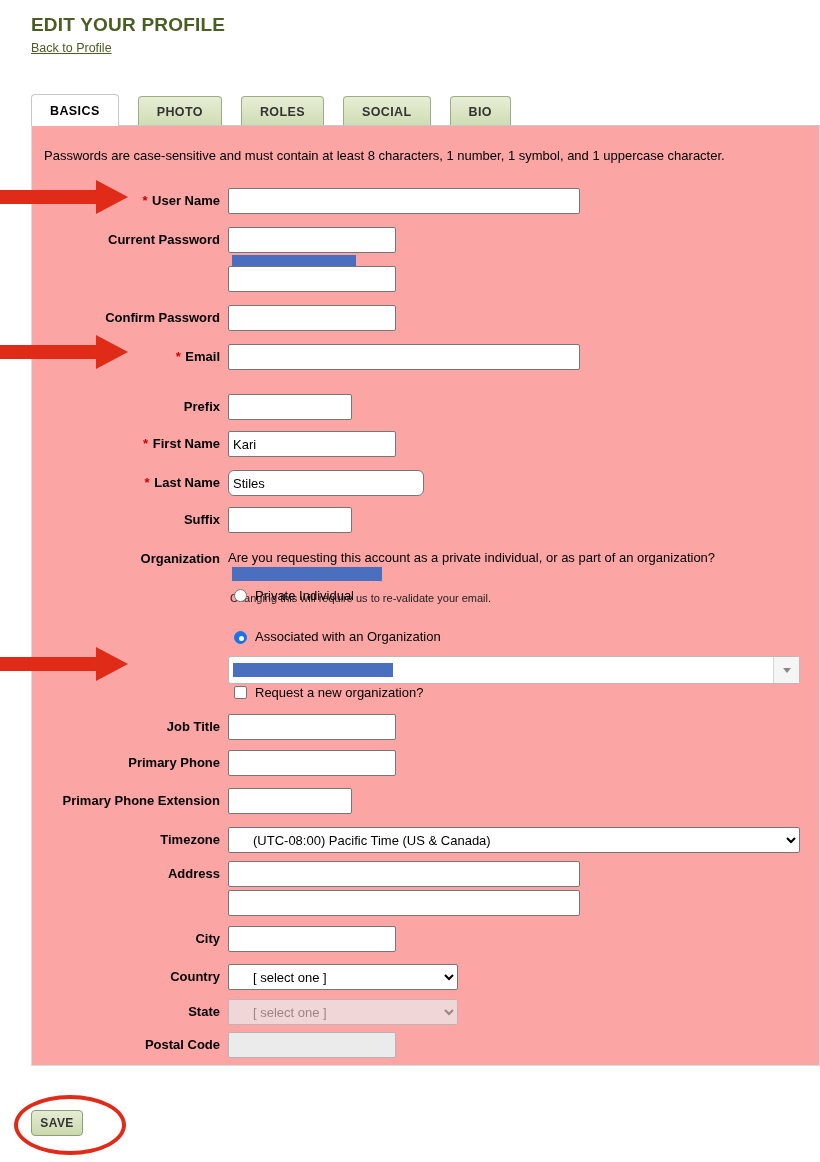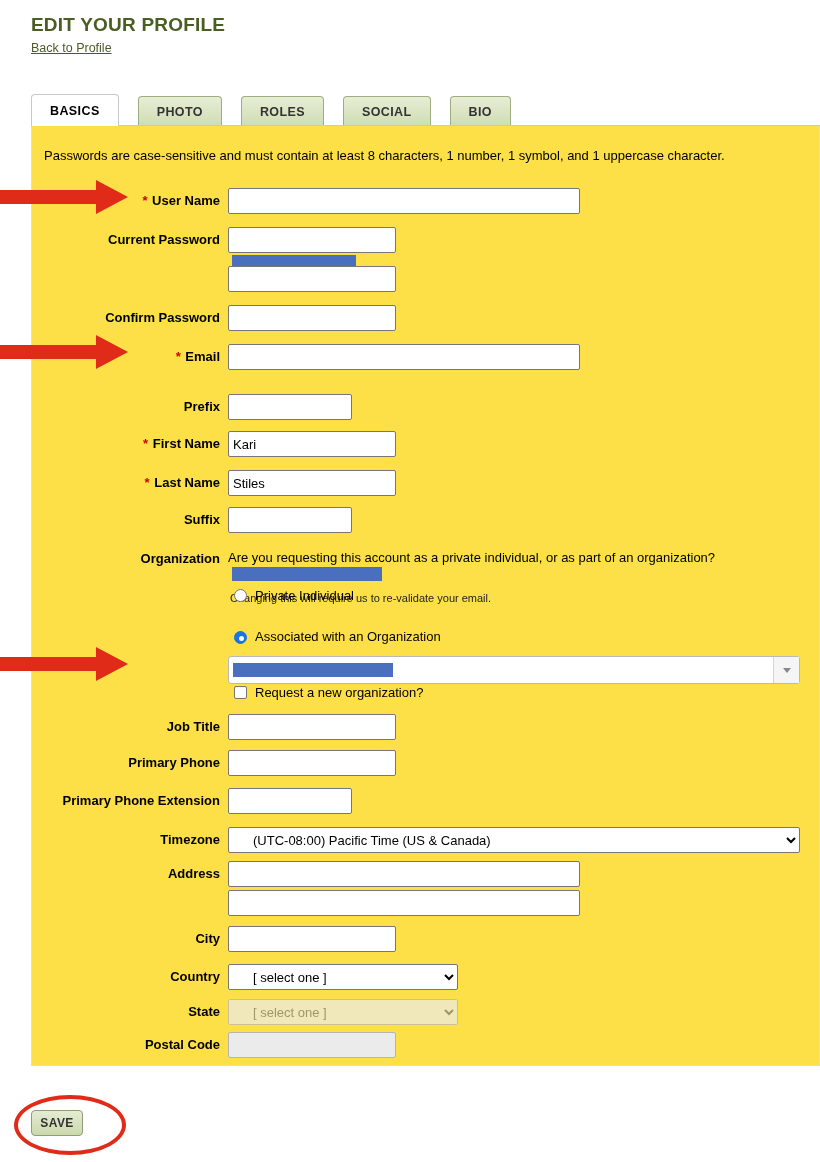--- a/index.html
+++ b/index.html
@@ -82,21 +82,21 @@
 
   
   .panel {
     position: absolute;
     left: 31px;
     top: 126px;
     width: 789px;
     height: 940px;
     border: 1px solid #dcdcdc;
     border-top: none;
-    background: #fde047;
+    background: #fca5a5;
   }
   .notice {
     position: absolute;
     left: 12px;
     top: 22px;
     font-size: 13px;
     color: #000;
   }
 
   .row {
@@ -322,21 +322,21 @@
         <span>First Name</span>
       </div>
       <input class="txt" style="left: 196px; width: 168px;" value="Kari">
     </div>
 
     <div class="row" style="top:344px;">
       <div class="lbl" style="left:8px; width:180px;">
         <span class="req">*</span>
         <span>Last Name</span>
       </div>
-      <input class="txt" style="left: 196px; width: 168px;" value="Stiles">
+      <input class="txt" style="left: 196px; width: 196px; border-radius: 6px;" value="Stiles">
     </div>
 
     <div class="row" style="top:381px;">
       <div class="lbl" style="left:8px; width:180px;">Suffix</div>
       <input class="txt" style="left: 196px; width: 124px;" value="">
     </div>
 
     <div class="row" style="top:420px; height:160px;">
       <div class="lbl" style="left:8px; width:180px;">Organization</div>
       <div class="static-text" style="left:196px; top:4px;">Are you requesting this account as a private individual, or as part of an organization?</div>

